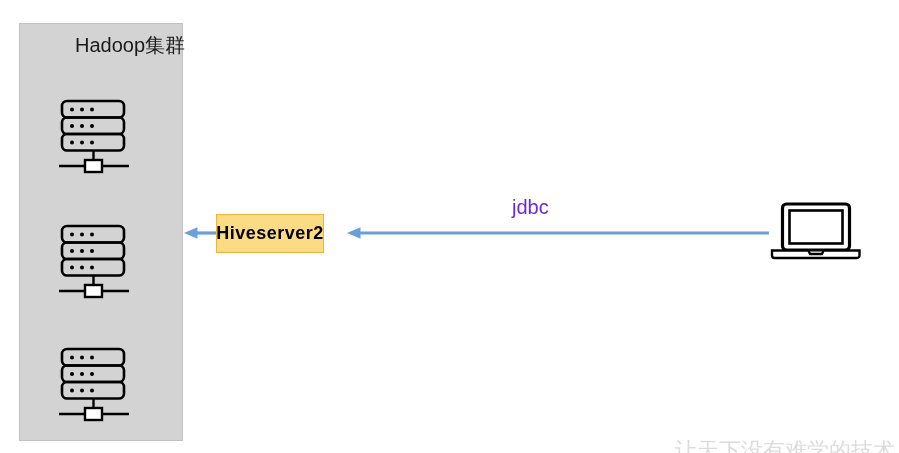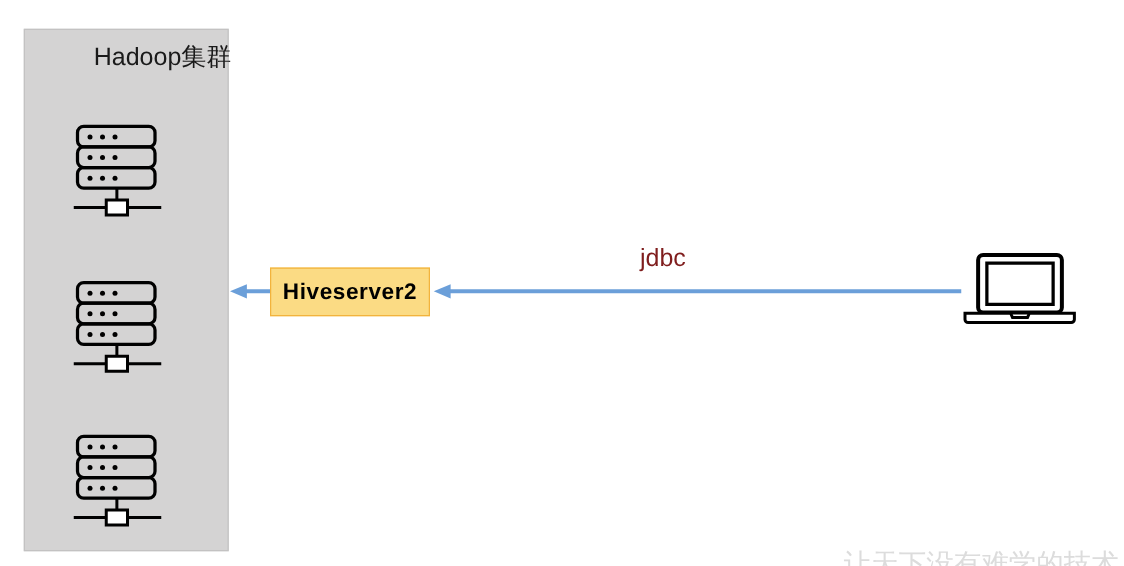--- a/index.html
+++ b/index.html
@@ -31,39 +31,39 @@
   }
   .server { position: absolute; left: 34px; }
   .server.s1 { top: 74px; }
   .server.s2 { top: 199px; }
   .server.s3 { top: 322px; }
 
   
   .hive-node {
     position: absolute;
     left: 216px; top: 214px;
-    width: 128px; height: 39px;
+    width: 108px; height: 39px;
     background: #fbdb84;
     border: 1.5px solid #f2b33d;
     box-sizing: border-box;
     display: flex;
     align-items: center;
     justify-content: center;
     font-size: 18px;
     font-weight: bold;
     color: #000000;
     letter-spacing: 0.5px;
   }
 
   
   .jdbc-label {
     position: absolute;
     left: 512px; top: 196px;
     font-size: 20px;
-    color: #7f1d1d;
+    color: #6d28d9;
   }
 
   
   .arrows {
     position: absolute;
     left: 0; top: 0;
     width: 899px; height: 453px;
     pointer-events: none;
   }
 

